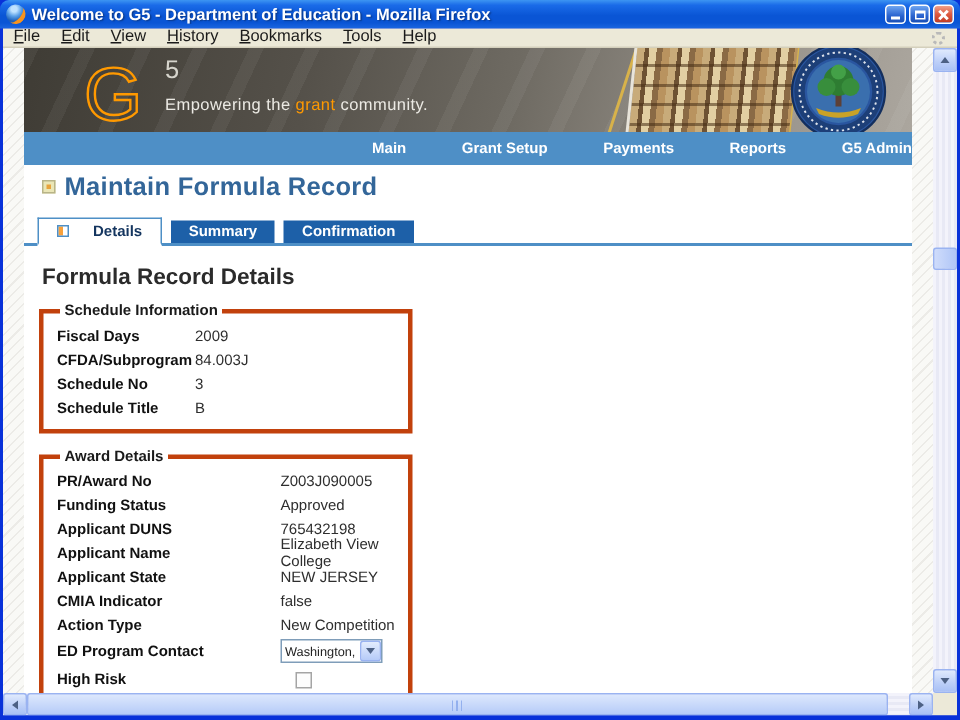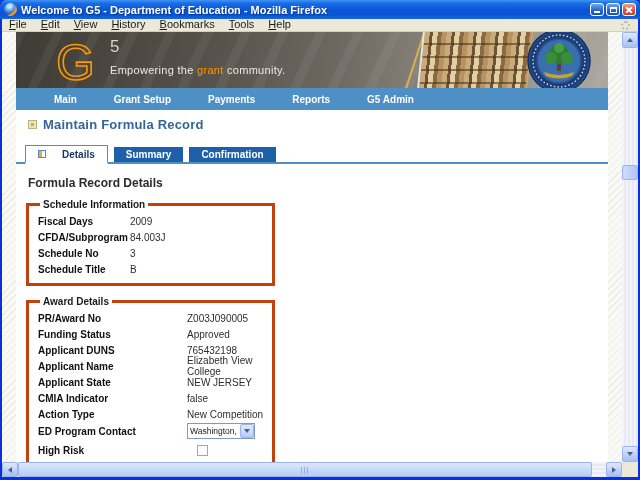--- a/index.html
+++ b/index.html
@@ -53,43 +53,43 @@
     transform:skewX(-6deg); border-left:2px solid #e8e4da; border-right:1px solid #d8b24a; }
   .gold-line { position:absolute; left:398px; top:-6px; width:2px; height:70px;
     background:#d8b24a; transform:rotate(18deg); }
   .g5-logo { position:absolute; left:38px; top:4px; }
   .tagline { position:absolute; left:94px; top:57%; font-size:11px; color:#eceae4; letter-spacing:.3px; }
   .tagline .hl { color:#ff9900; }
   .seal { position:absolute; right:16px; top:-4px; }
 
   
   .navbar { width:592px; height:22px; background:var(--nav_blue,#4e8fc6);
-    display:flex; align-items:center; padding-left:38px; column-gap:37px; }
+    display:flex; align-items:center; padding-left:38px; column-gap:37px;justify-content:flex-end; }
   .nav-item { color:#fff; font-size:10px; font-weight:bold; white-space:nowrap; }
 
   
   .main { position:relative; width:592px; }
   .page-title-row { margin:8px 0 0 12px; display:flex; align-items:center; height:13px; }
   .bullet-icon { width:9px; height:9px; background:#eae6b6; border:1px solid #b8b488;
     margin-right:6px; position:relative; }
   .bullet-icon::after { content:""; position:absolute; left:2px; top:2px; width:3px; height:3px;
     background:#e8a33c; }
-  .page-title { color:var(--heading_blue,#336699); font-size:13px; font-weight:bold; letter-spacing:.2px; }
+  .page-title { color:var(--heading_blue,#336699); font-size:17px; font-weight:bold; letter-spacing:.2px; }
 
   .tabs { margin-top:14px; height:19px; display:flex; align-items:flex-end; gap:6px;
     padding-left:9px; border-bottom:2px solid var(--nav_blue,#4e8fc6); }
   .tab { background:var(--tab_blue,#1d60a8); color:#fff; font-size:10px; font-weight:bold;
     height:15px; padding:0 12px; display:flex; align-items:center;gap:11px; }
   .tab.active { background:#fff; color:#14355f; border:1px solid var(--nav_blue,#4e8fc6);
     border-bottom:2px solid #fff; margin-bottom:-2px; height:19px; }
   .tab-icon { display:none; width:8px; height:8px; border:1px solid #4e8fc6; margin-right:5px;
     background:linear-gradient(90deg,#f9a13a 0 3px,#fff 3px); }
   .tab.active .tab-icon { display:inline-block; }
 
-  .section-heading { margin:12px 0 0 12px; font-size:12px; font-weight:bold; color:#2b2b2b; }
+  .section-heading { margin:12px 0 0 12px; font-size:15px; font-weight:bold; color:#2b2b2b; }
 
   fieldset { width:249px; margin:9px 0 0 10px; border:3px solid #c2410c;
     padding:3px 0 6px 9px; background:#fff; }
   fieldset.award { margin-top:10px; height:200px; }
   legend { font-size:10px; font-weight:bold; color:#1a1a1a; padding:0 3px; margin-left:2px; }
   .frow { display:flex; align-items:center; height:16px; font-size:10px; color:#2e2e2e; }
   .flabel { font-weight:bold; color:#111; flex:none; width:92px; }
   .award .flabel { width:149px; }
   .contact-row { height:18px; }
   .fake-select { display:flex; align-items:center; width:68px; height:16px;

